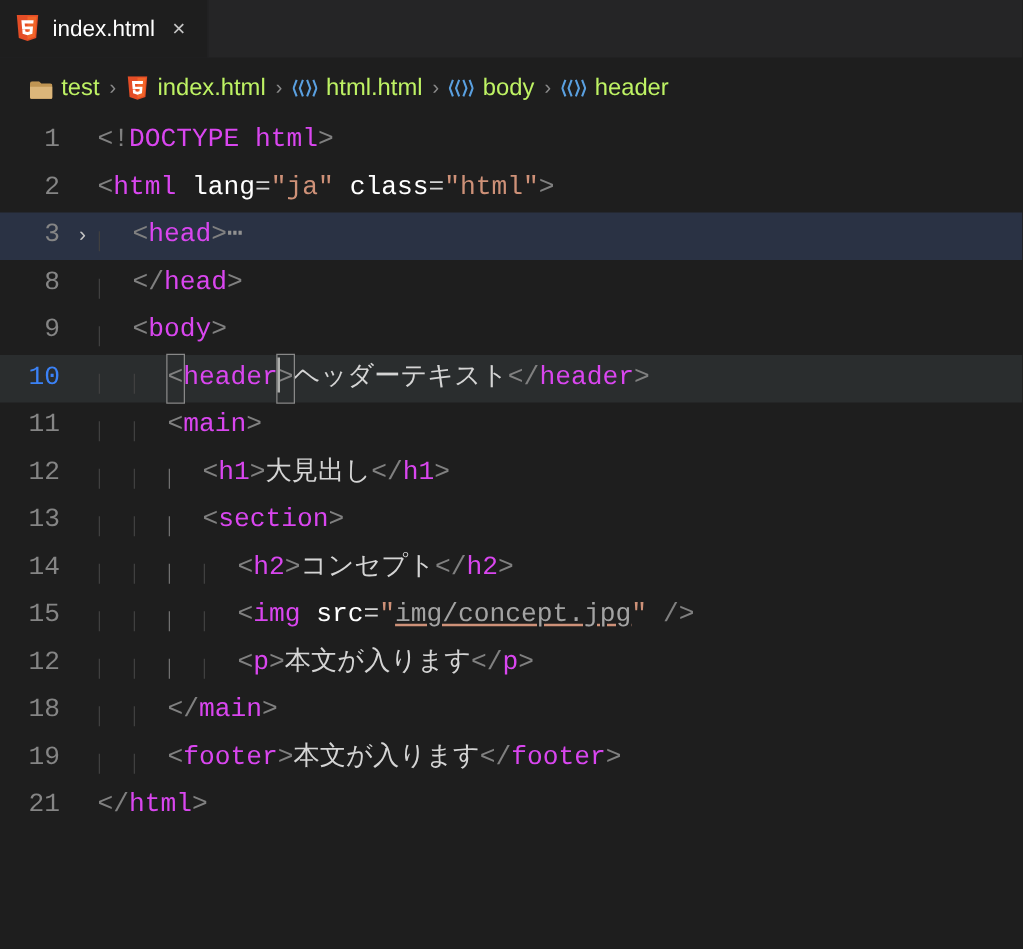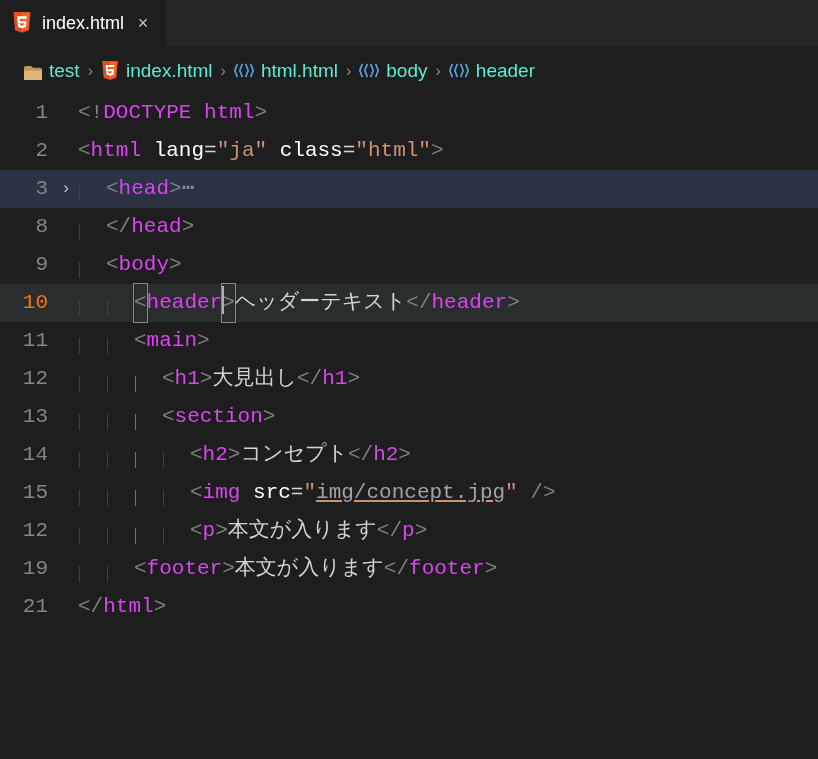--- a/index.html
+++ b/index.html
@@ -54,21 +54,21 @@
     padding: 14px 12px 10px 24px;
     font-family: "Segoe UI", Arial, sans-serif;
     font-size: 19px;
     color: #a0a0a0;
   }
   .breadcrumb .sep { color: #8a8a8a; font-size: 16px; }
   .breadcrumb .crumb {
     display: flex;
     align-items: center;
     gap: 7px;
-    color: #5eead4;
+    color: #bef264;
     cursor: pointer;
   }
   .breadcrumb .folder-icon { width: 18px; height: 16px; }
   .breadcrumb .sym-icon { width: 20px; height: 16px; }
   .breadcrumb .sym-icon svg { display: block; }
 
   
   .editor {
     display: flex;
     flex-direction: column;
@@ -83,21 +83,21 @@
     white-space: pre;
   }
   .gutter-num {
     width: 54px;
     text-align: right;
     color: #858585;
     padding-right: 6px;
     flex-shrink: 0;
     font-family: Consolas, 'Courier New', monospace;
   }
-  .gutter-num.active { color: #f97316; }
+  .gutter-num.active { color: #3b82f6; }
   .fold-gutter {
     width: 24px;
     text-align: center;
     color: #c5c5c5;
     flex-shrink: 0;
     font-size: 16px;
   }
   .code {
     flex: 1 1 auto;
     position: relative;
@@ -281,20 +281,25 @@
     <span class="code"><span class="ig"></span><span class="ig"></span><span class="ig a"></span><span class="ig"></span><span class="c-gray">&lt;</span><span class="c-tag">img</span><span> </span><span class="c-attr">src</span><span class="c-text">=</span><span class="c-str">"</span><span class="c-link">img/concept.jpg</span><span class="c-str">"</span><span> </span><span class="c-gray">/&gt;</span></span>
   </div>
 
   <div class="code-line">
     <span class="gutter-num">12</span>
     <span class="fold-gutter"></span>
     <span class="code"><span class="ig"></span><span class="ig"></span><span class="ig a"></span><span class="ig"></span><span class="c-gray">&lt;</span><span class="c-tag">p</span><span class="c-gray">&gt;</span><span class="c-text">本文が入ります</span><span class="c-gray">&lt;/</span><span class="c-tag">p</span><span class="c-gray">&gt;</span></span>
   </div>
 
 
+  <div class="code-line">
+    <span class="gutter-num">18</span>
+    <span class="fold-gutter"></span>
+    <span class="code"><span class="ig"></span><span class="ig"></span><span class="c-gray">&lt;/</span><span class="c-tag">main</span><span class="c-gray">&gt;</span></span>
+  </div>
 
   <div class="code-line">
     <span class="gutter-num">19</span>
     <span class="fold-gutter"></span>
     <span class="code"><span class="ig"></span><span class="ig"></span><span class="c-gray">&lt;</span><span class="c-tag">footer</span><span class="c-gray">&gt;</span><span class="c-text">本文が入ります</span><span class="c-gray">&lt;/</span><span class="c-tag">footer</span><span class="c-gray">&gt;</span></span>
   </div>
 
 
   <div class="code-line">
     <span class="gutter-num">21</span>

